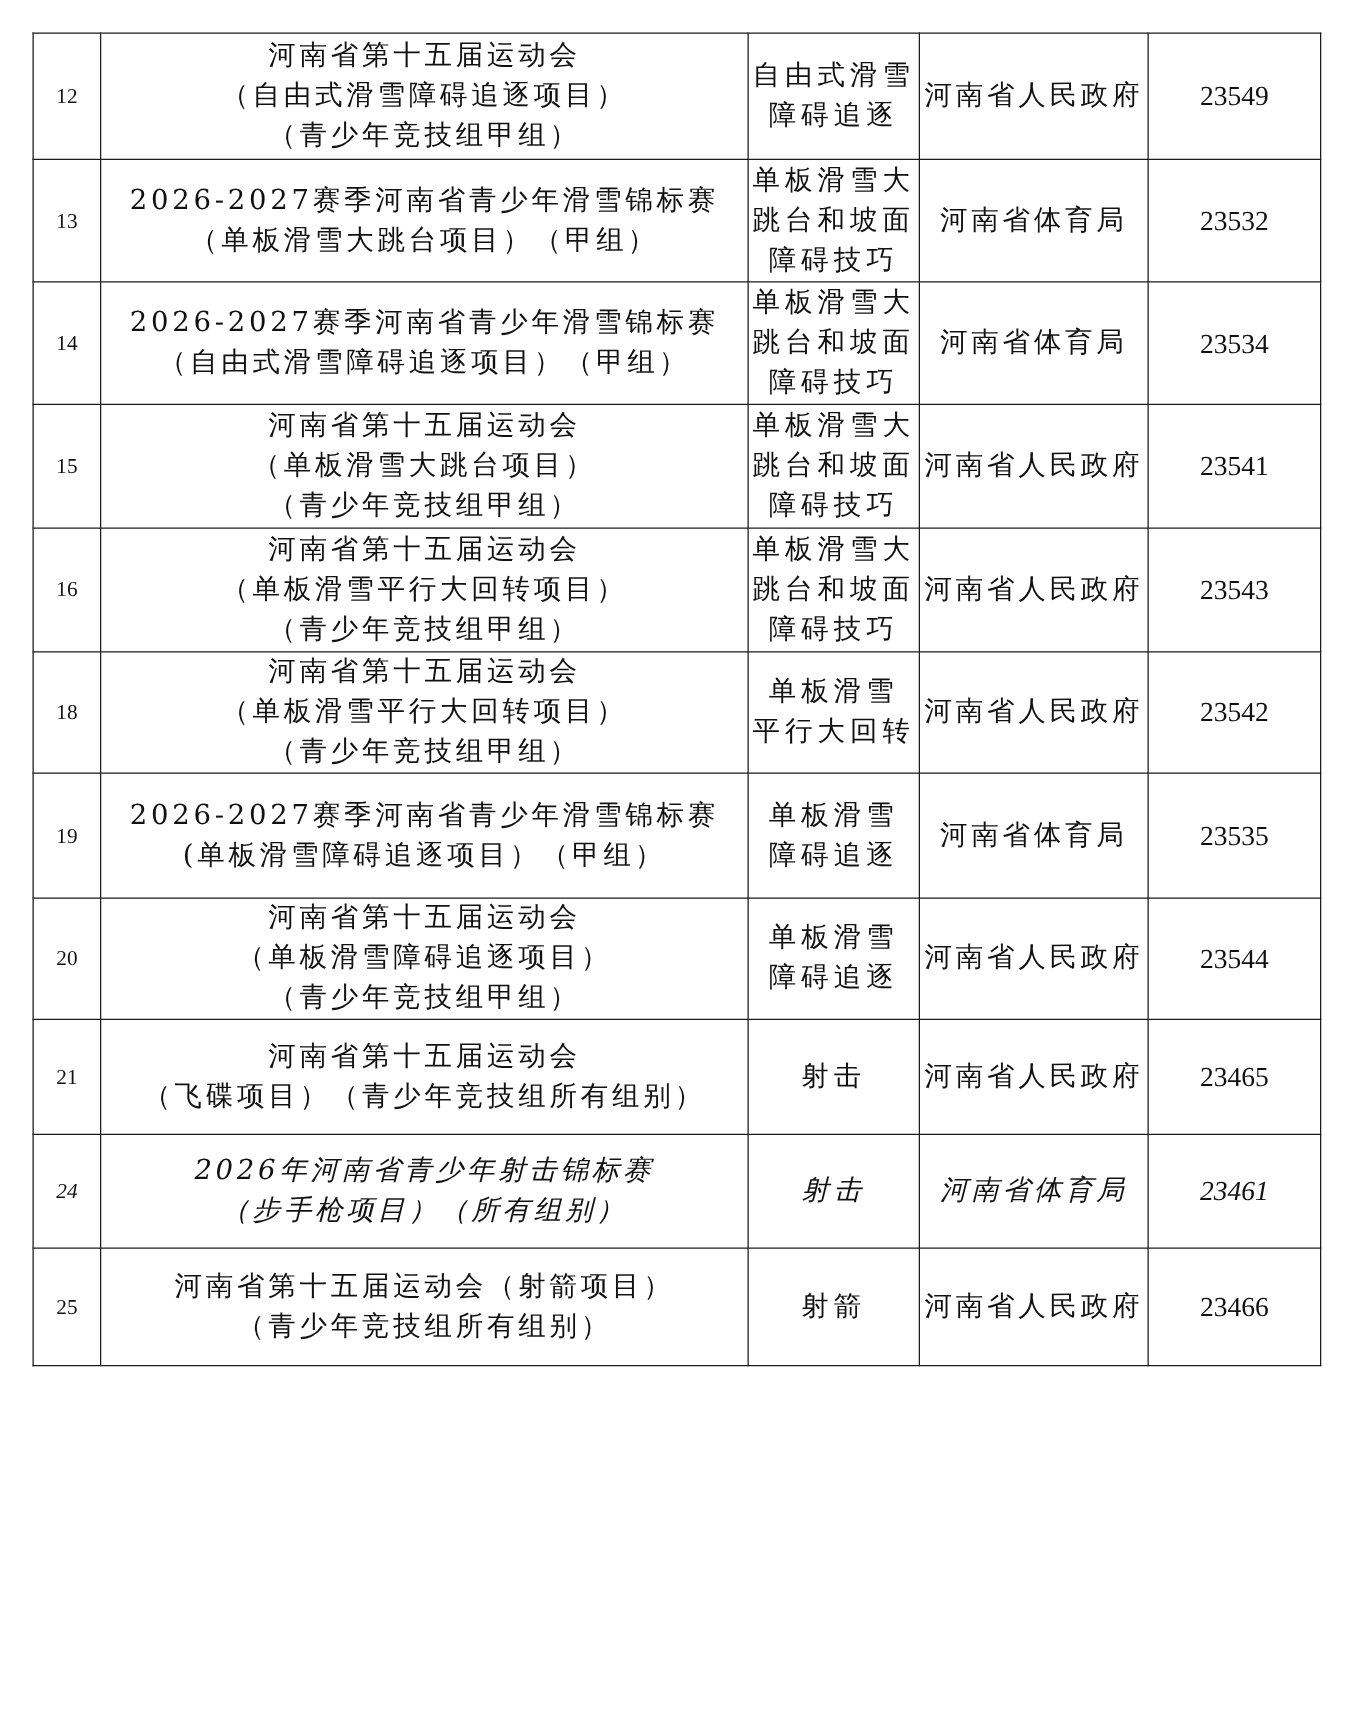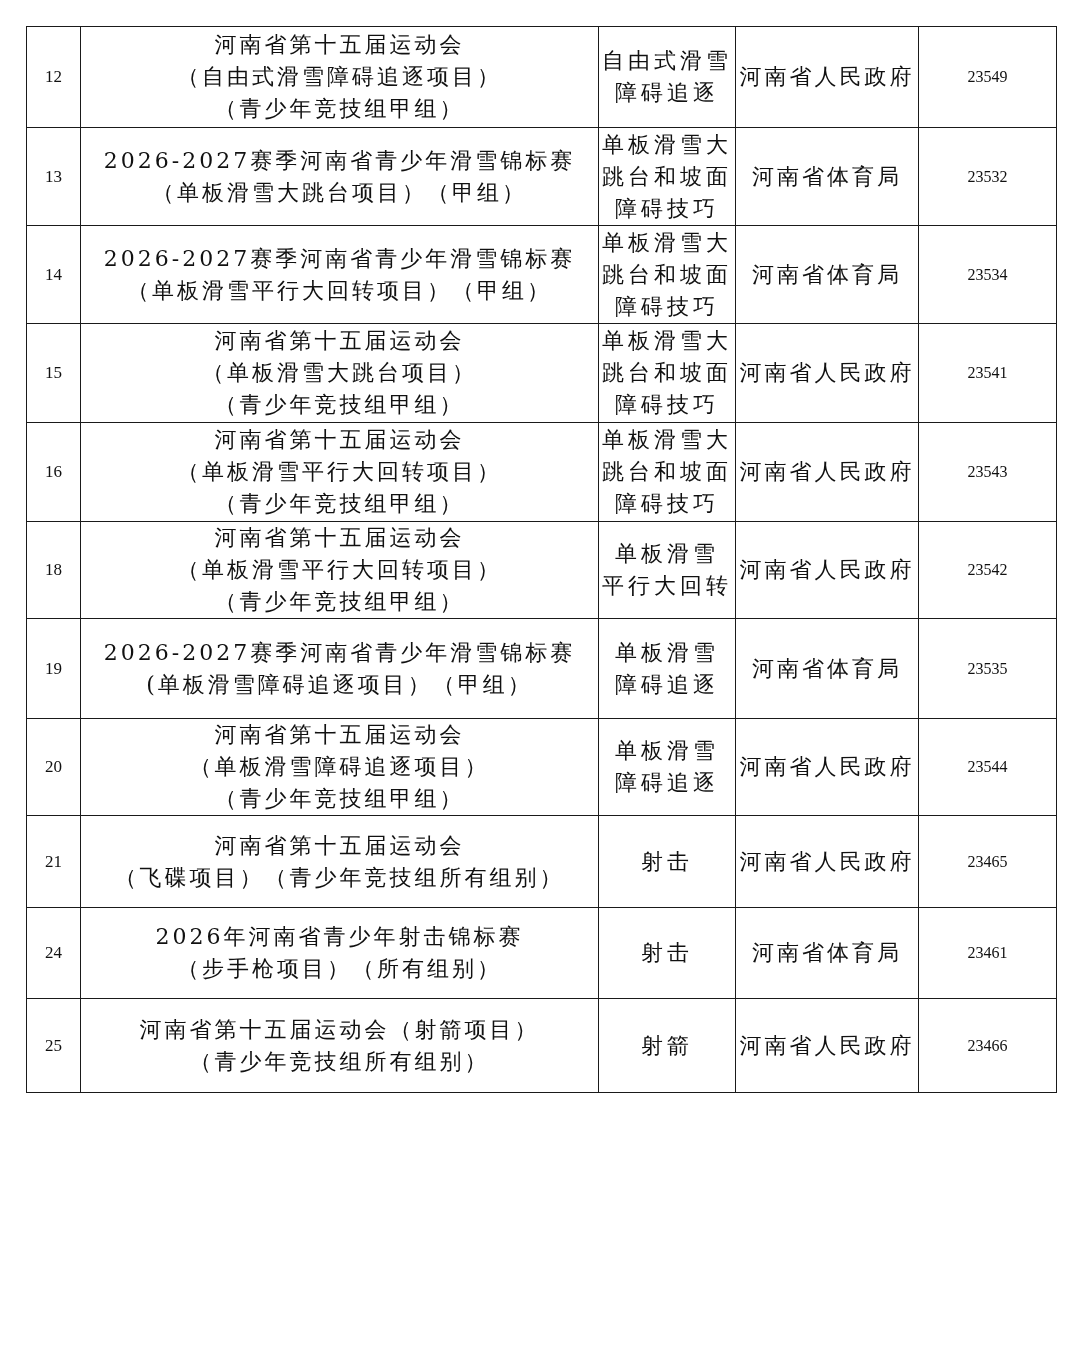--- a/index.html
+++ b/index.html
@@ -33,21 +33,21 @@
       letter-spacing: 3px;
     }
     .doc-table td.num {
       font-family: "Liberation Serif", "DejaVu Serif", serif;
       letter-spacing: 0;
       font-size: 17px;
     }
     .doc-table td.code {
       font-family: "Liberation Serif", "DejaVu Serif", serif;
       letter-spacing: 0;
-      font-size: 16px;
+      font-size: 22px;
     }
     .doc-table td.sport {
       letter-spacing: 4px;
       padding: 0 2px;
       border-radius: 21px;
     }
     .doc-table td.org {
       letter-spacing: 3px;
       padding: 0 2px;
     }
@@ -93,21 +93,21 @@
           <span class="line">跳台和坡面</span>
           <span class="line">障碍技巧</span>
         </td>
         <td class="org">河南省体育局</td>
         <td class="code">23532</td>
       </tr>
       <tr style="height: 98px;">
         <td class="num">14</td>
         <td>
           <span class="line">2026-2027赛季河南省青少年滑雪锦标赛</span>
-          <span class="line">（单板滑雪平行大回转项目）（甲组）</span>
+          <span class="line">（自由式滑雪障碍追逐项目）（甲组）</span>
         </td>
         <td class="sport">
           <span class="line">单板滑雪大</span>
           <span class="line">跳台和坡面</span>
           <span class="line">障碍技巧</span>
         </td>
         <td class="org">河南省体育局</td>
         <td class="code">23534</td>
       </tr>
       <tr style="height: 99px;">
@@ -186,21 +186,21 @@
         <td>
           <span class="line">河南省第十五届运动会</span>
           <span class="line">（飞碟项目）（青少年竞技组所有组别）</span>
         </td>
         <td class="sport">
           <span class="line">射击</span>
         </td>
         <td class="org">河南省人民政府</td>
         <td class="code">23465</td>
       </tr>
-      <tr style="height: 91px;">
+      <tr style="height: 91px; font-style: italic;">
         <td class="num">24</td>
         <td>
           <span class="line">2026年河南省青少年射击锦标赛</span>
           <span class="line">（步手枪项目）（所有组别）</span>
         </td>
         <td class="sport">
           <span class="line">射击</span>
         </td>
         <td class="org">河南省体育局</td>
         <td class="code">23461</td>

